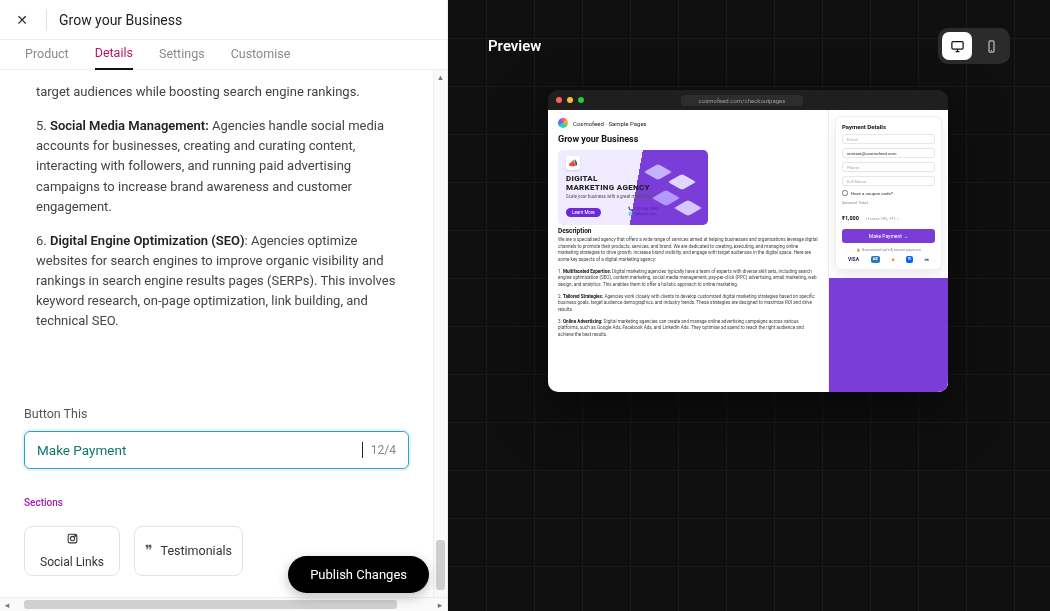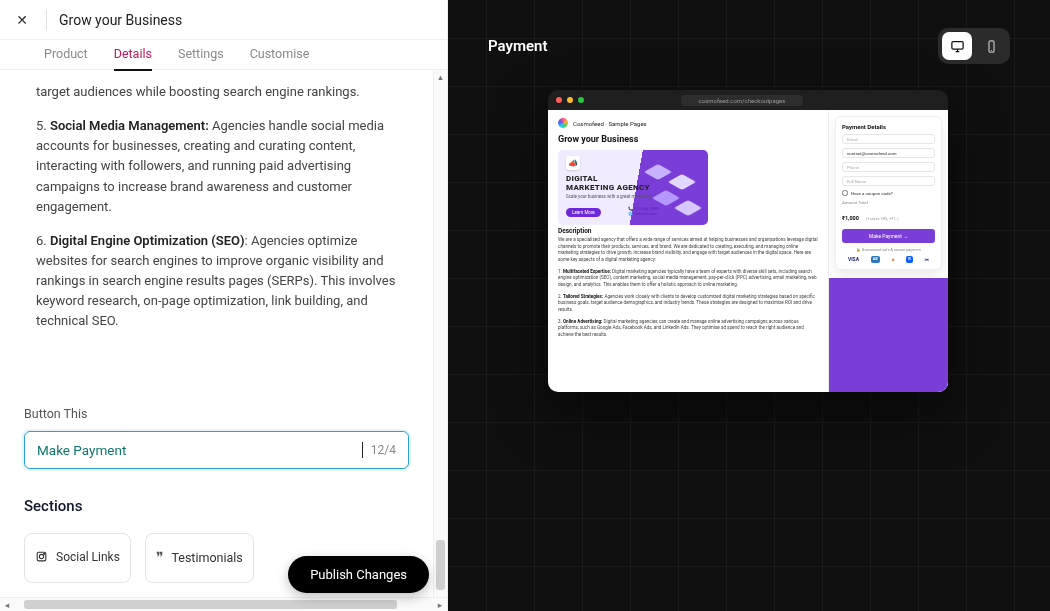--- a/index.html
+++ b/index.html
@@ -19,22 +19,22 @@
     height: 40px; display: flex; align-items: center; padding: 0 10px;
     border-bottom: 1px solid #eee;
   }
   .close-x {
     width: 24px; height: 24px; display:flex; align-items:center; justify-content:center;
     cursor:pointer; font-size: 14px; color:#333;
   }
   .vline { width:1px; height:22px; background:#e1e1e1; margin: 0 12px; }
   .page-title { font-size: 14px; color:#222; }
   .tabs {
-    display:flex; gap: 26px; padding: 6px 24px 0 44px; border-bottom: 1px solid #eee;
-    height: 30px; align-items: center;
+    display:flex; gap: 26px; padding: 6px 24px 0 25px; border-bottom: 1px solid #eee;
+    height: 30px; align-items: flex-end;
   }
   .tab {
     font-size: 12.5px; color:#8a8a8a; padding-bottom: 8px; cursor:pointer;
   }
   .tab.active { color:#be185d; border-bottom: 2px solid #111; margin-bottom:-1px; }
   .editor-wrap {
     flex:1; position:relative; overflow:hidden;
   }
   .editor-scroll {
     position:absolute; left:0; top:0; bottom:0; right:14px;
@@ -70,28 +70,28 @@
   }
   .text-input {
     border:none; outline:none; flex:1; font-size:13.5px; color:#0f766e;
   }
   .caret {
     display:inline-block; width:1px; height:16px; background:#222; margin-left:-1px;
     vertical-align:middle;
   }
   .char-count { font-size:12px; color:#888; margin-left:8px; }
   .sections-block { padding: 28px 24px 0 24px; }
-  .sections-title { font-size: 15px; font-weight:500; color:#0f172a; margin-bottom: 18px; }
+  .sections-title { font-size: 10px; font-weight:500; color:#a21caf; margin-bottom: 18px; }
   .section-cards { display:flex; gap:14px; }
   .section-card {
     border:1px solid #e3e3e3; border-radius:8px; height:50px;
     display:flex; align-items:center; justify-content:center; gap:8px;
     font-size:12.5px; color:#333; padding: 0 10px; cursor:pointer; min-width: 96px;
   }
-  .section-card.tall { height:50px; flex-direction:row; text-align:center; }
+  .section-card.tall { height:50px; flex-direction:column; text-align:center; }
   .section-card .small-label { font-size:12px; line-height:1.15; }
   .hscroll {
     position:absolute; left:0; right:0; bottom:0; height:14px;
     background:#fafafa; border-top:1px solid #eee;
     display:flex; align-items:center;
   }
   .hscroll .left-cap, .hscroll .right-cap {
     width:14px; text-align:center; font-size:9px; color:#777;
   }
   .hscroll .track { flex:1; position:relative; height:100%; }
@@ -282,21 +282,21 @@
         <div class="hthumb"></div>
       </div>
     <div class="right-cap">▸</div>
   </div>
 
   <div class="publish-btn">Publish Changes</div>
 </div>
 
 <div class="right">
   <div class="preview-head">
-    <div class="preview-title">Payment</div>
+    <div class="preview-title">Preview</div>
     <div class="device-toggle">
       <div class="device-btn active">
         <svg viewBox="0 0 24 24">
             <rect x="3" y="4" width="18" height="12" rx="2" fill="none" stroke="#111" stroke-width="2"></rect>
             <path d="M9 20h6M12 16v4" stroke="#111" stroke-width="2"></path>
           </svg>
       </div>
       <div class="device-btn">
         <svg viewBox="0 0 24 24">
             <rect x="8" y="3" width="8" height="18" rx="2" fill="none" stroke="#bbb" stroke-width="2"></rect>

